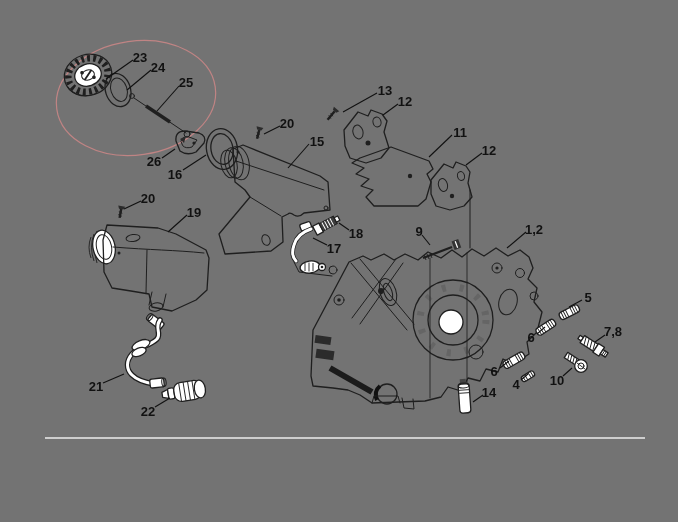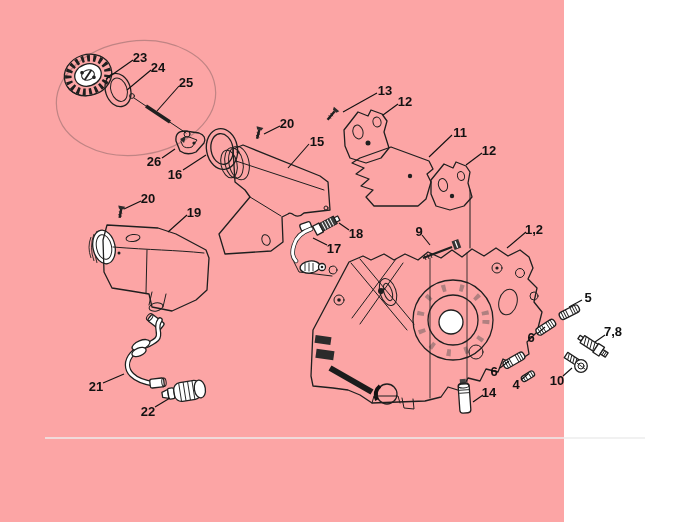--- a/index.html
+++ b/index.html
@@ -1,17 +1,17 @@
 <!DOCTYPE html>
 <html><head>
 <meta charset="utf-8">
 <style>
   html,body{margin:0;padding:0;background:#fff;}
   body{width:678px;height:522px;overflow:hidden;font-family:"Liberation Sans",sans-serif;}
-  .canvas{position:relative;width:564px;height:522px;background:#fca5a5;}
+  .canvas{position:relative;width:678px;height:522px;background:#737373;}
   svg{display:block;}
   .ln{fill:none;stroke:#1f1f1f;stroke-width:1.3;stroke-linejoin:round;stroke-linecap:round;}
   .l2{fill:none;stroke:#1f1f1f;stroke-width:1;stroke-linejoin:round;stroke-linecap:round;}
   .fw{fill:#fff;stroke:#1f1f1f;stroke-width:1.3;stroke-linejoin:round;}
   .dk{fill:#2b2b2b;stroke:none;}
   .tk{fill:none;stroke:#1f1f1f;stroke-width:.9;}
   .wo{fill:none;stroke:#fff;stroke-width:3;stroke-linecap:round;}
   .lbl{font-family:"Liberation Sans",sans-serif;font-weight:bold;font-size:13px;fill:#111;}
 </style>
 </head>

